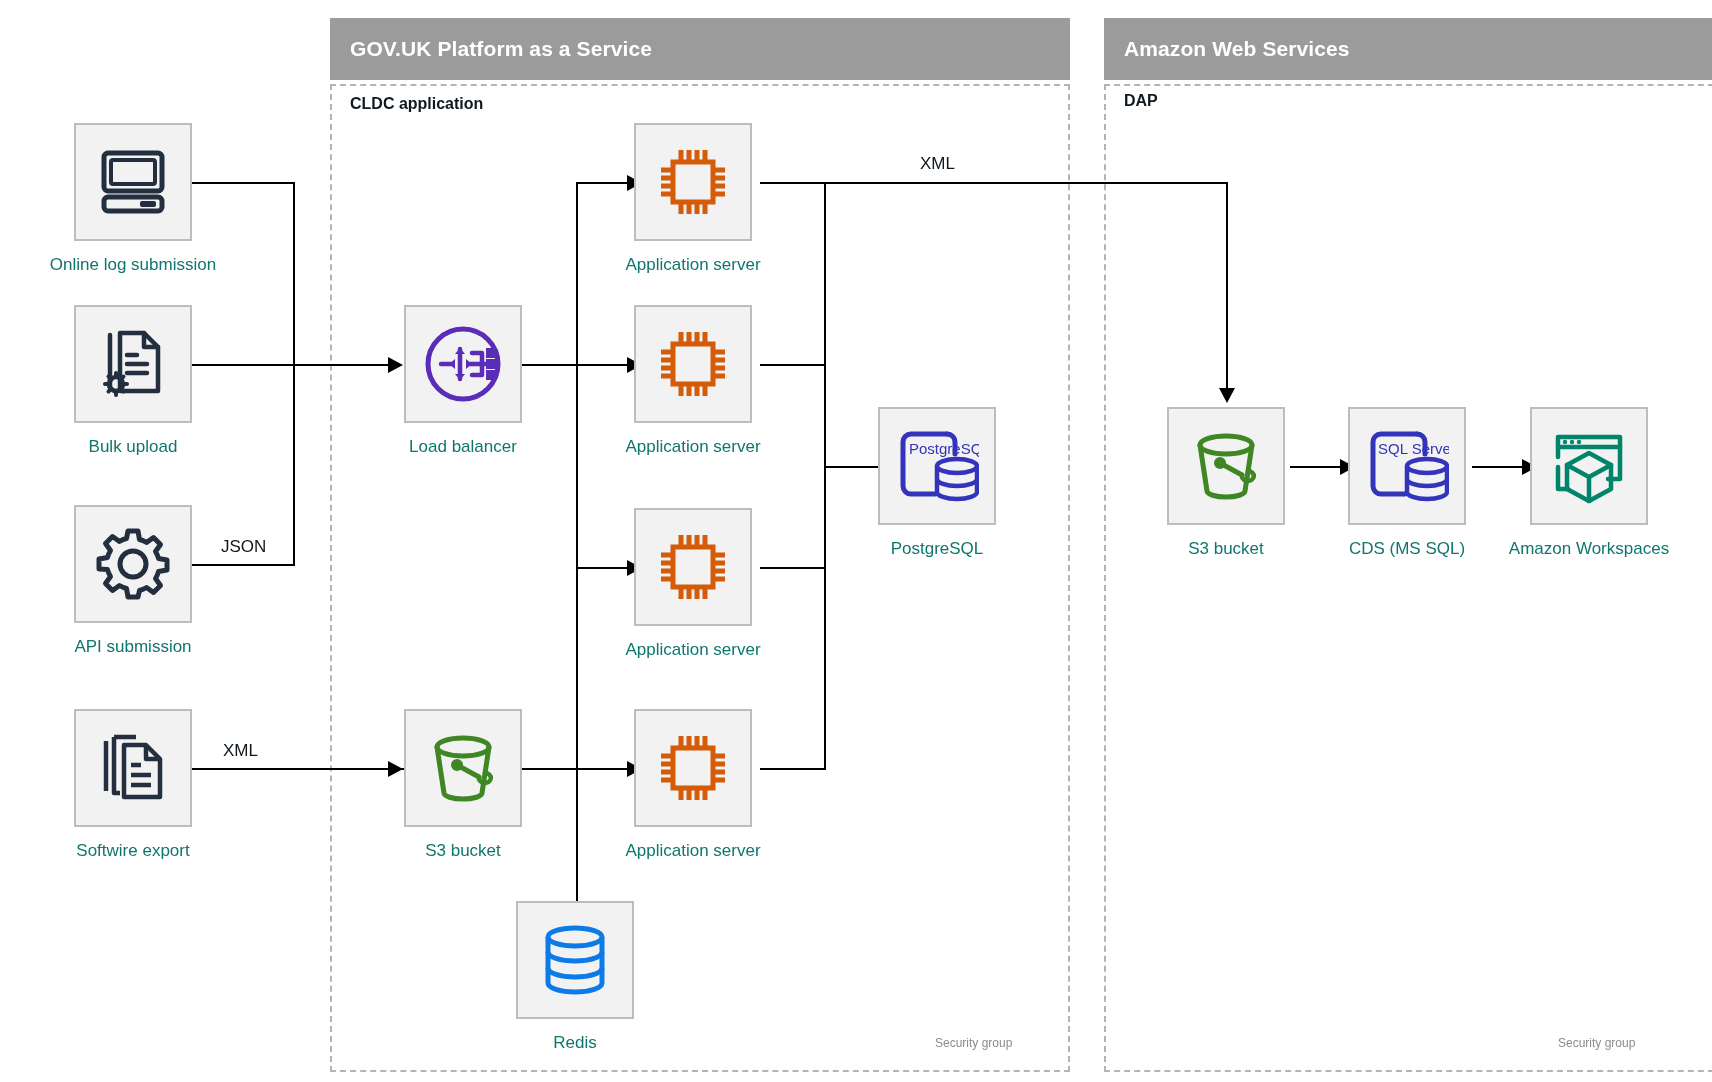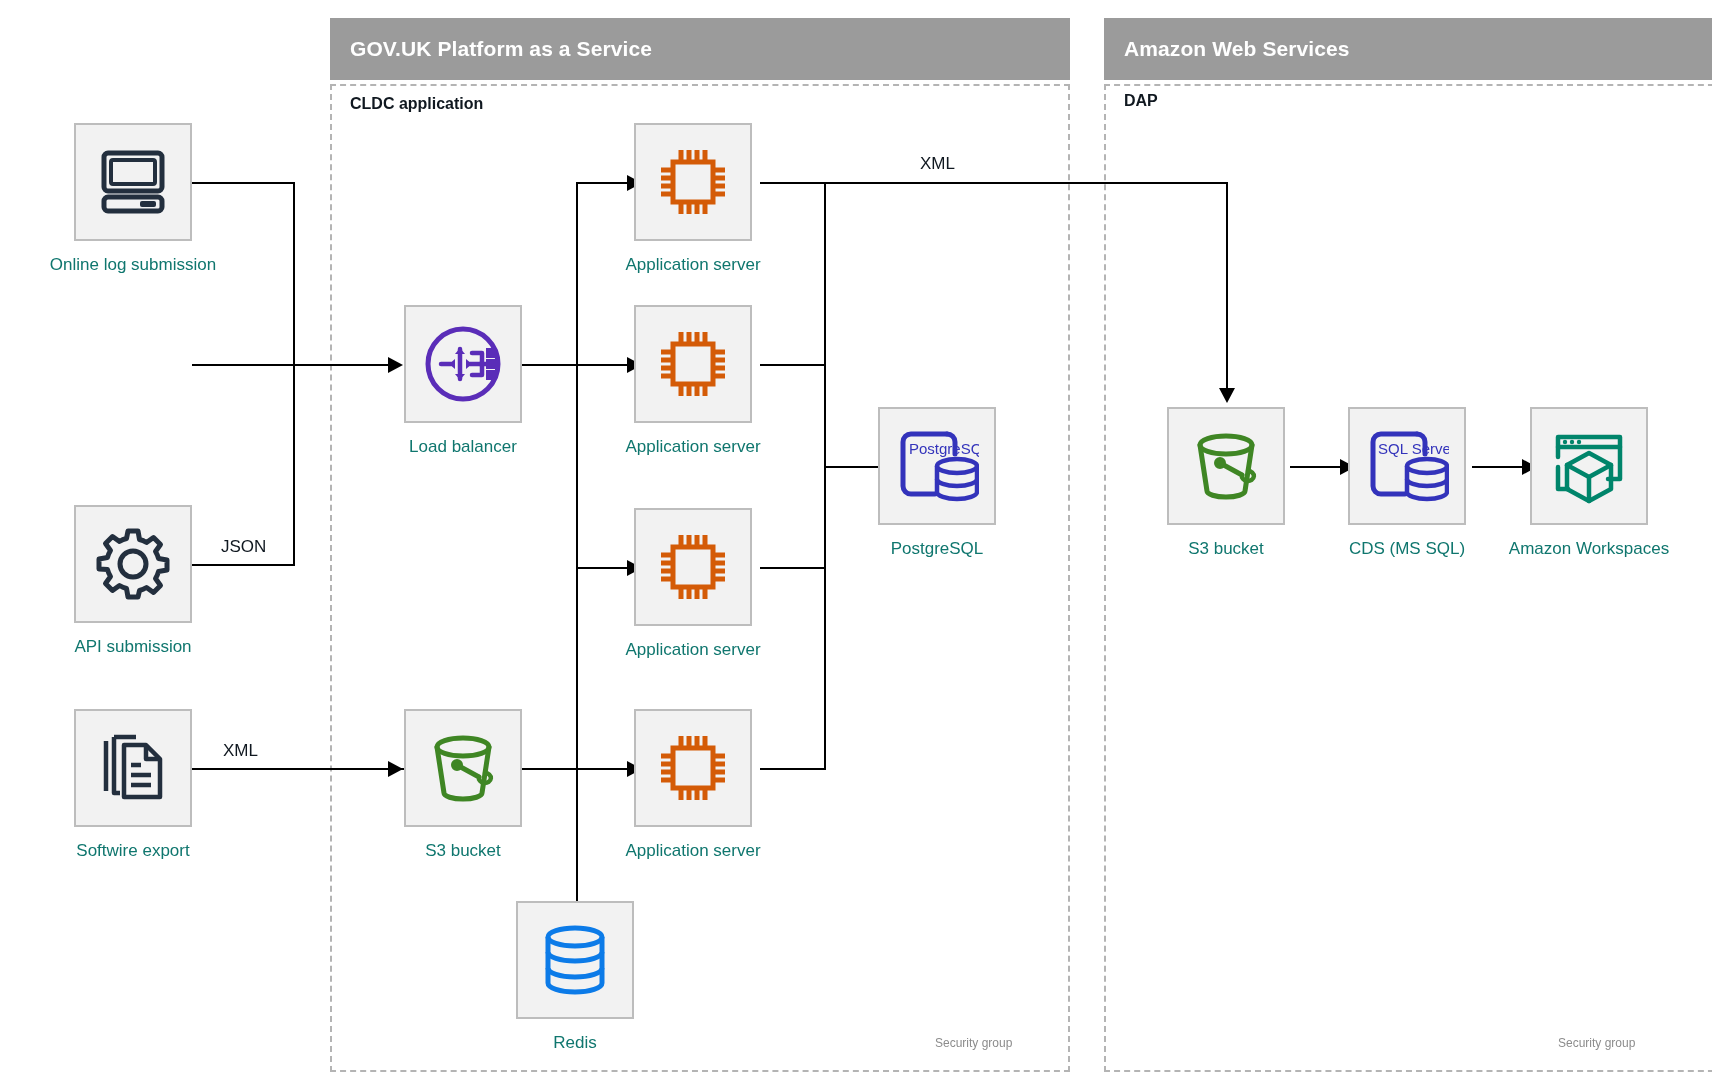--- a/index.html
+++ b/index.html
@@ -108,20 +108,35 @@
           <rect x="8" y="8" width="58" height="38" rx="4"></rect>
           <rect x="15" y="15" width="44" height="24" rx="2" stroke-width="4"></rect>
           <rect x="8" y="52" width="58" height="14" rx="4"></rect>
           <rect x="44" y="56" width="16" height="6" rx="2" fill="#232F3E" stroke="none"></rect>
         </svg>
       </span>
     </div>
     <div class="cap">Online log submission</div>
   </div>
 
+  <div class="node" style="left:74px;top:305px;">
+    <div class="box">
+      <span>
+        <svg width="74" height="74" viewBox="0 0 74 74" fill="none" stroke="#232F3E" stroke-width="4.5" stroke-linejoin="round" stroke-linecap="round">
+          <path d="M14 8 v52"></path>
+          <path d="M24 6 h24 l14 14 v44 h-38 z"></path>
+          <path d="M48 6 v14 h14"></path>
+          <path d="M31 28 h10 M31 37 h20 M31 46 h20"></path>
+          <circle cx="20" cy="57" r="7"></circle>
+          <path d="M20 46 v4 M20 64 v4 M9 57 h4 M27 57 h4 M12.5 49.5 l3 3 M24.5 61.5 l3 3 M27.5 49.5 l-3 3 M15.5 61.5 l-3 3" stroke-width="4"></path>
+        </svg>
+      </span>
+    </div>
+    <div class="cap">Bulk upload</div>
+  </div>
 
   <div class="node" style="left:74px;top:505px;">
     <div class="box">
       <span>
         <svg width="76" height="76" viewBox="0 0 76 76" fill="none" stroke="#232F3E" stroke-width="5" stroke-linejoin="round">
           <path d="M33 5 h10 l1.5 8.5 a25 25 0 0 1 7 3 l7-5 7 7 -5 7 a25 25 0 0 1 3 7 l8.5 1.5 v10 l-8.5 1.5 a25 25 0 0 1 -3 7 l5 7 -7 7 -7 -5 a25 25 0 0 1 -7 3 L43 71 h-10 l-1.5 -8.5 a25 25 0 0 1 -7 -3 l-7 5 -7 -7 5 -7 a25 25 0 0 1 -3 -7 L4 43 v-10 l8.5 -1.5 a25 25 0 0 1 3 -7 l-5 -7 7 -7 7 5 a25 25 0 0 1 7 -3 z"></path>
           <circle cx="38" cy="38" r="13"></circle>
         </svg>
       </span>
     </div>

